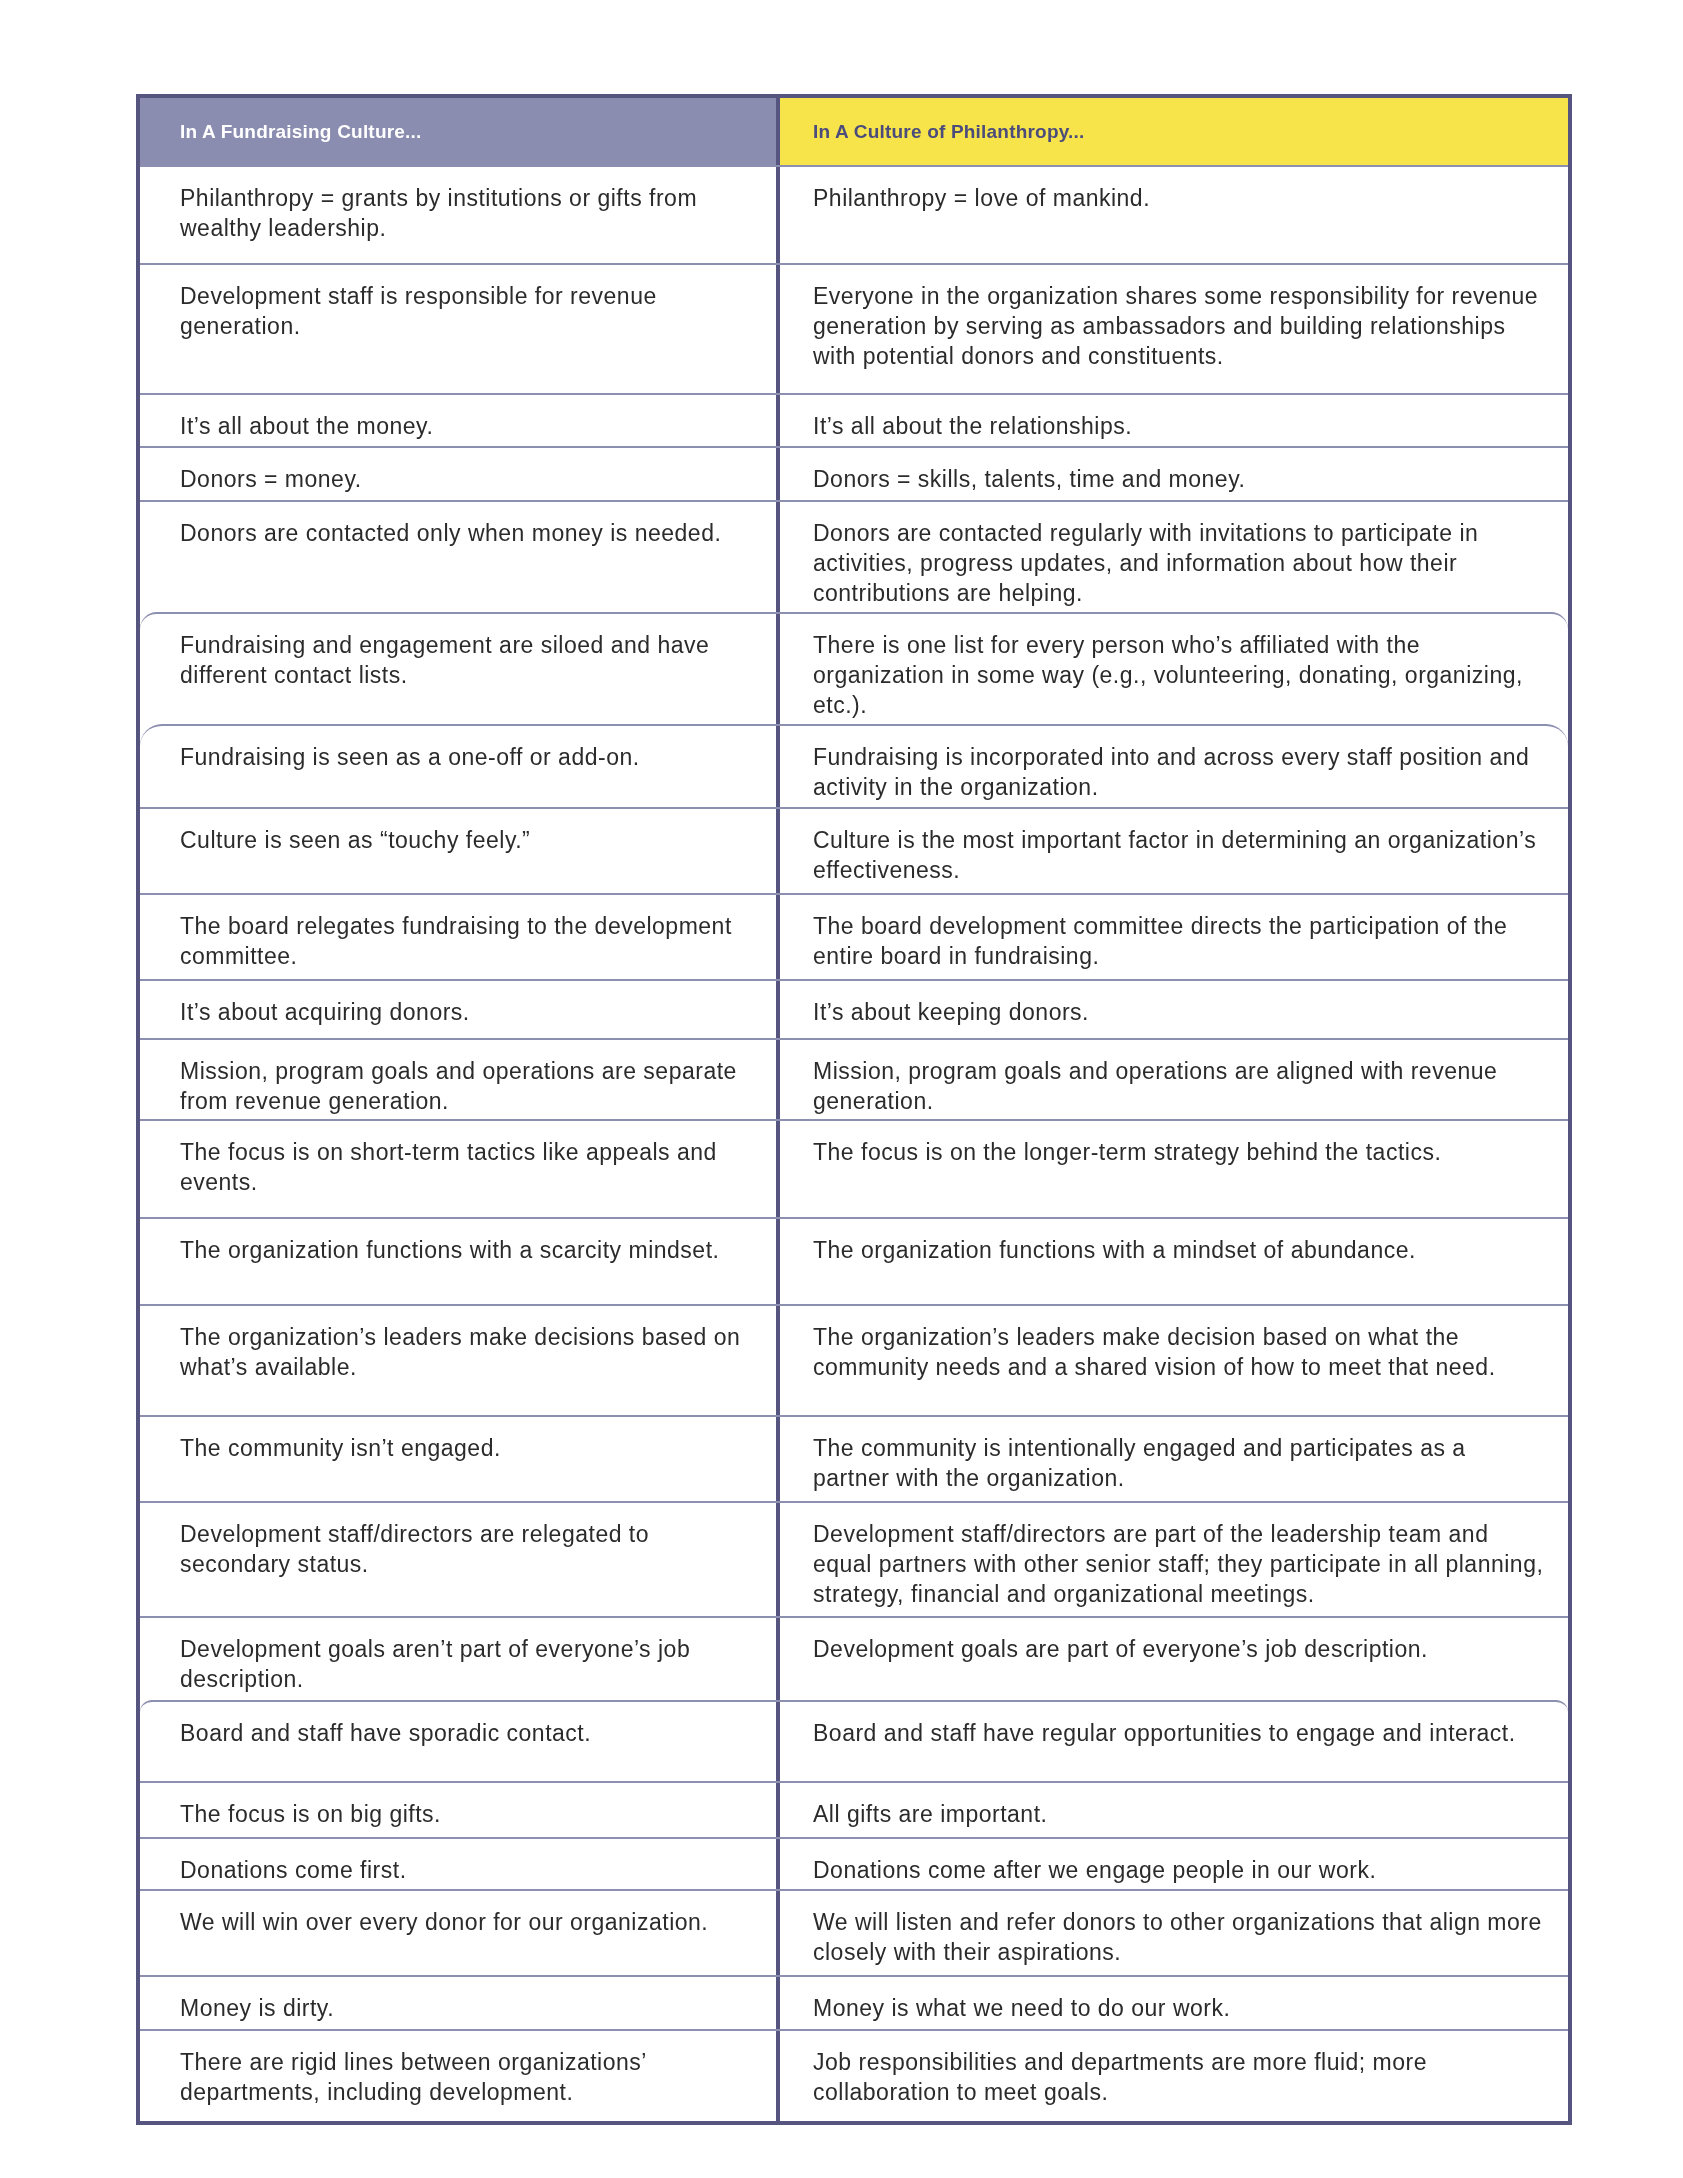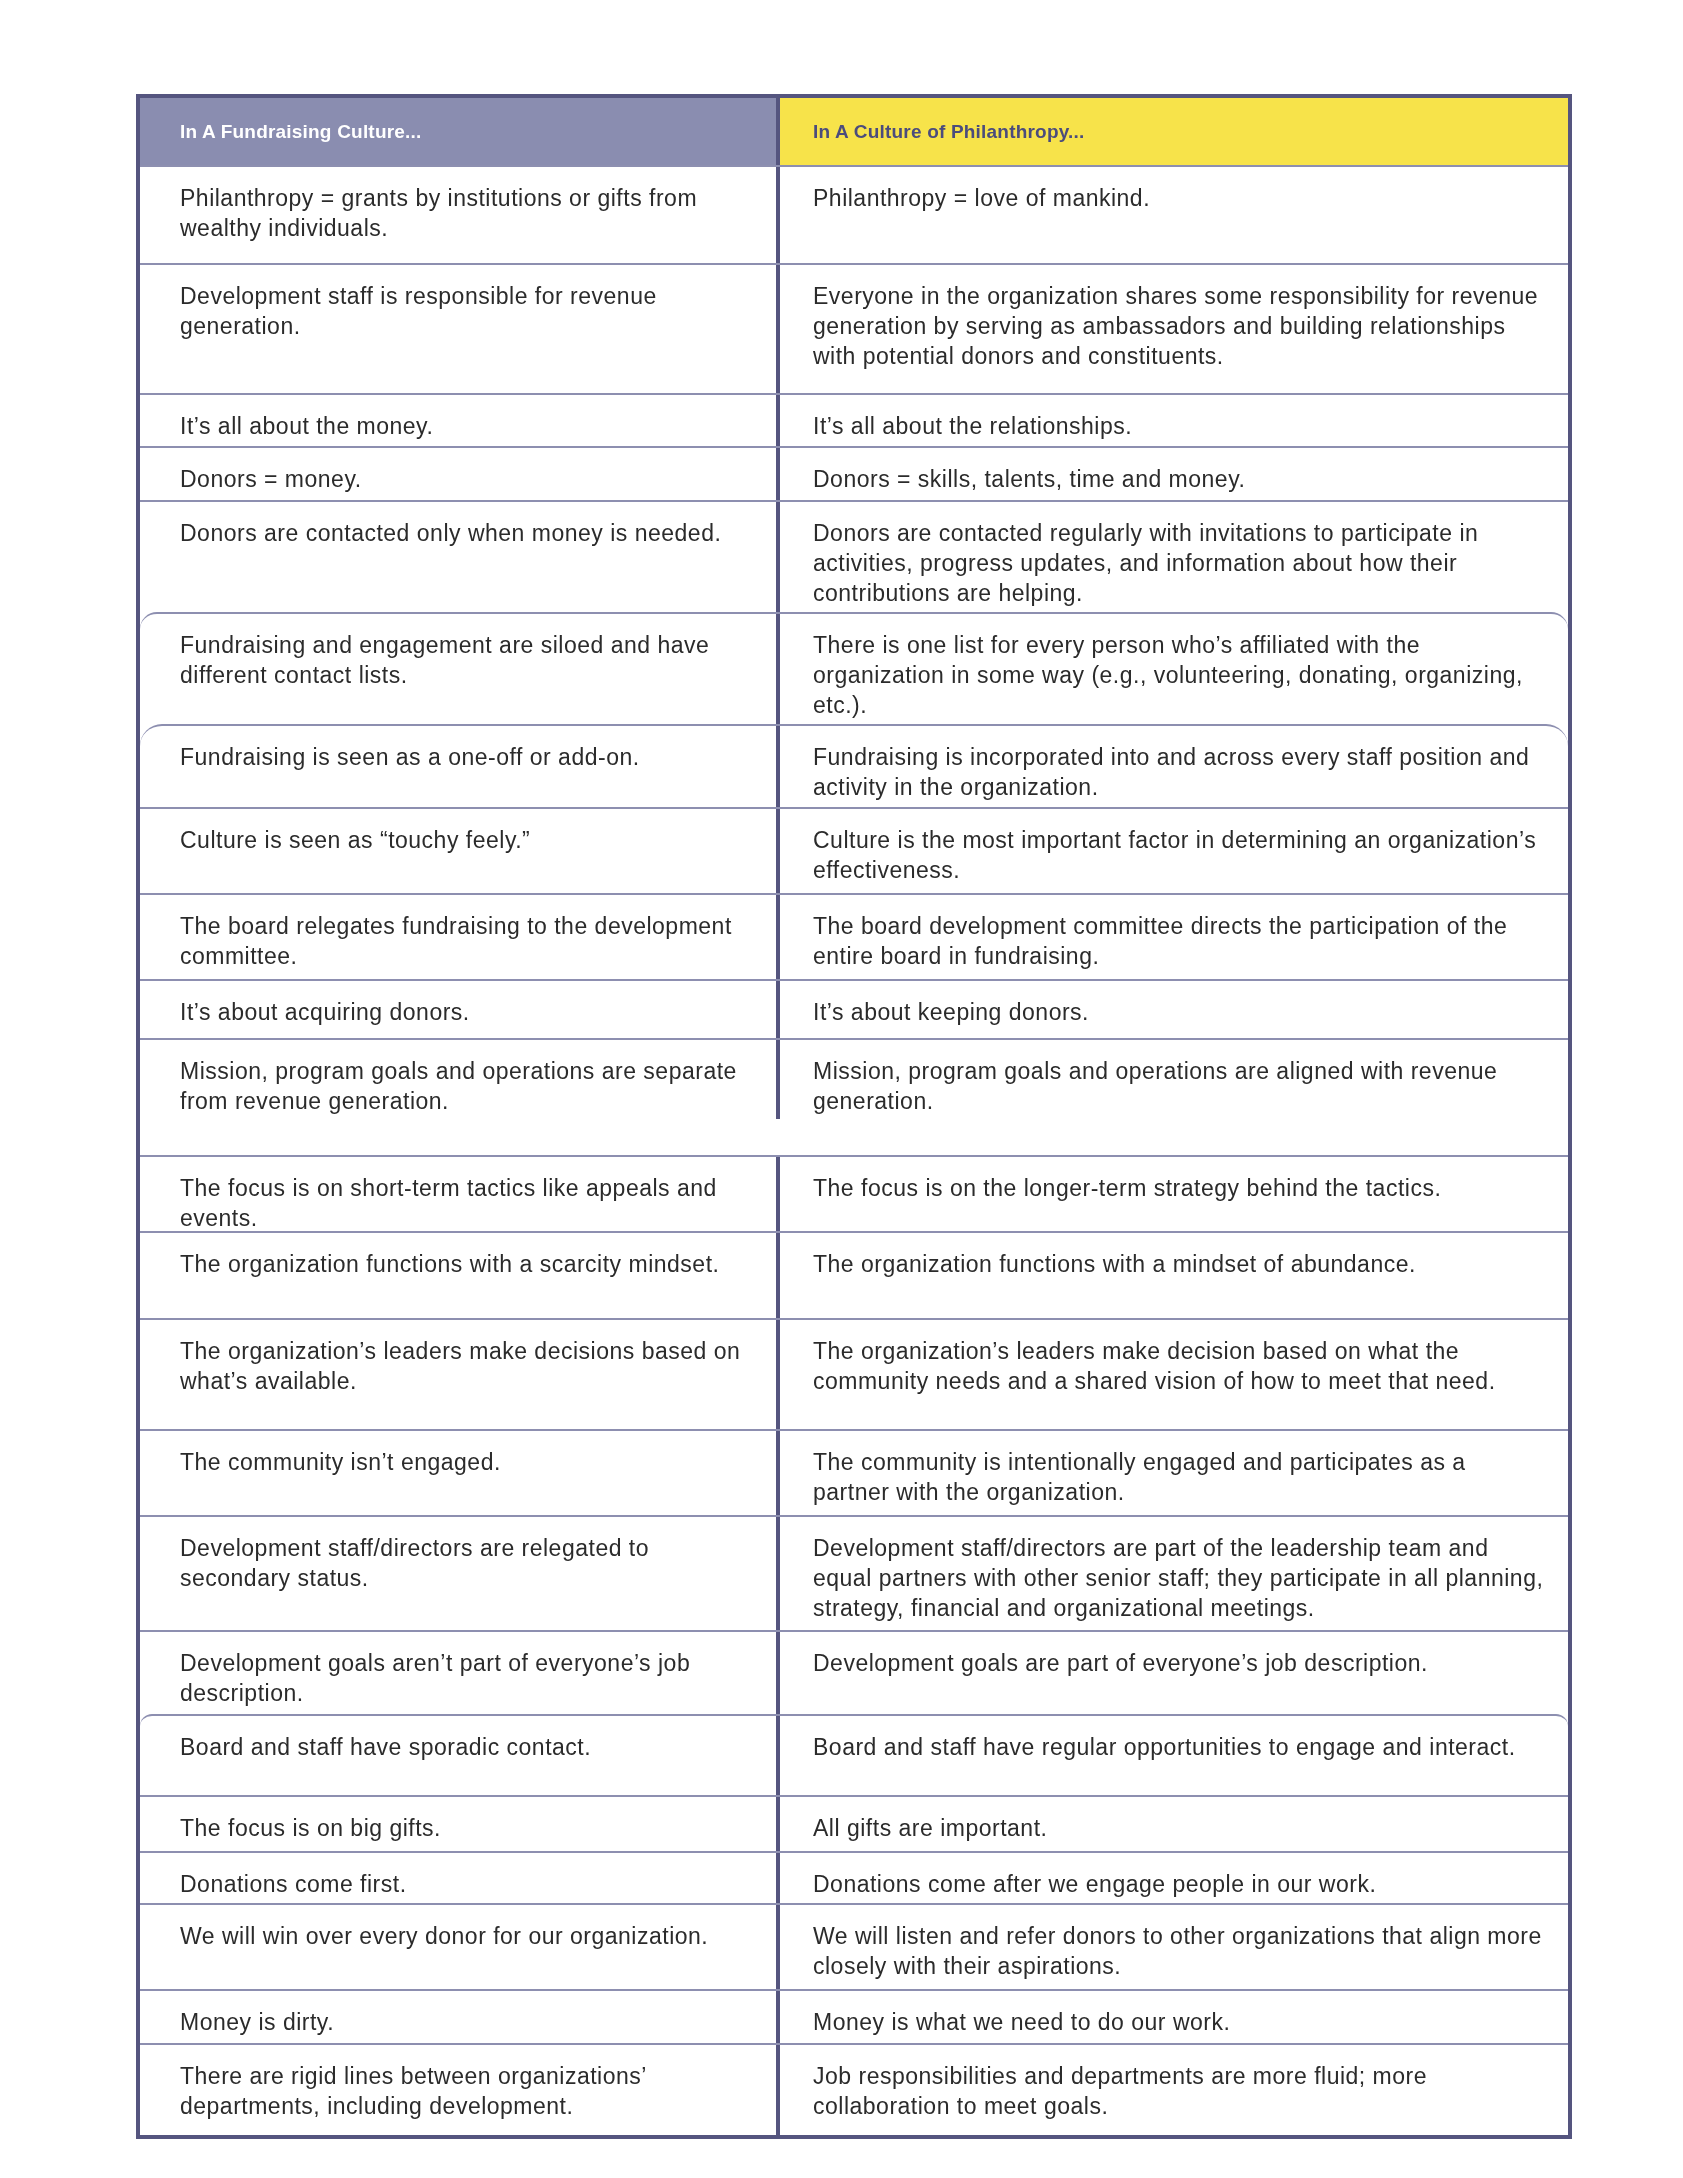--- a/index.html
+++ b/index.html
@@ -22,21 +22,21 @@
 </head>
 <body>
 
 <div class="table">
   <div class="hdr">
     <div class="hdr-cell hdr-left">In A Fundraising Culture...</div>
     <div class="hdr-cell hdr-right">In A Culture of Philanthropy...</div>
   </div>
   <div id="rows">
       <div class="row" style="height: 98px;">
-        <div class="cell cell-left">Philanthropy = grants by institutions or gifts from wealthy individuals.</div>
+        <div class="cell cell-left">Philanthropy = grants by institutions or gifts from wealthy leadership.</div>
         <div class="cell cell-right">Philanthropy =  love of mankind.</div>
       </div>
       <div class="row" style="height: 130px;">
         <div class="cell cell-left">Development staff is responsible for revenue generation.</div>
         <div class="cell cell-right">Everyone in the organization shares some responsibility for revenue generation by serving as ambassadors and building relationships with potential donors and constituents.</div>
       </div>
       <div class="row" style="height: 53px;">
         <div class="cell cell-left">It’s all about the money.</div>
         <div class="cell cell-right">It’s all about the relationships.</div>
       </div>
@@ -65,21 +65,21 @@
         <div class="cell cell-right">The board development committee directs the participation of the entire board in fundraising.</div>
       </div>
       <div class="row" style="height: 59px;">
         <div class="cell cell-left">It’s about acquiring donors.</div>
         <div class="cell cell-right">It’s about keeping donors.</div>
       </div>
       <div class="row" style="height: 81px;">
         <div class="cell cell-left">Mission, program goals and operations are separate from revenue generation.</div>
         <div class="cell cell-right">Mission, program goals and operations are aligned with revenue generation.</div>
       </div>
-      <div class="row" style="height: 76px; margin-top: 36px;">
+      <div class="row" style="height: 98px;">
         <div class="cell cell-left">The focus is on short-term tactics like appeals and events.</div>
         <div class="cell cell-right">The focus is on the longer-term strategy behind the tactics.</div>
       </div>
       <div class="row" style="height: 87px;">
         <div class="cell cell-left">The organization functions with a scarcity mindset.</div>
         <div class="cell cell-right">The organization functions with a mindset of abundance.</div>
       </div>
       <div class="row" style="height: 111px;">
         <div class="cell cell-left">The organization’s leaders make decisions based on what’s available.</div>
         <div class="cell cell-right">The organization’s leaders make decision based on what the community needs and a shared vision of how to meet that need.</div>

